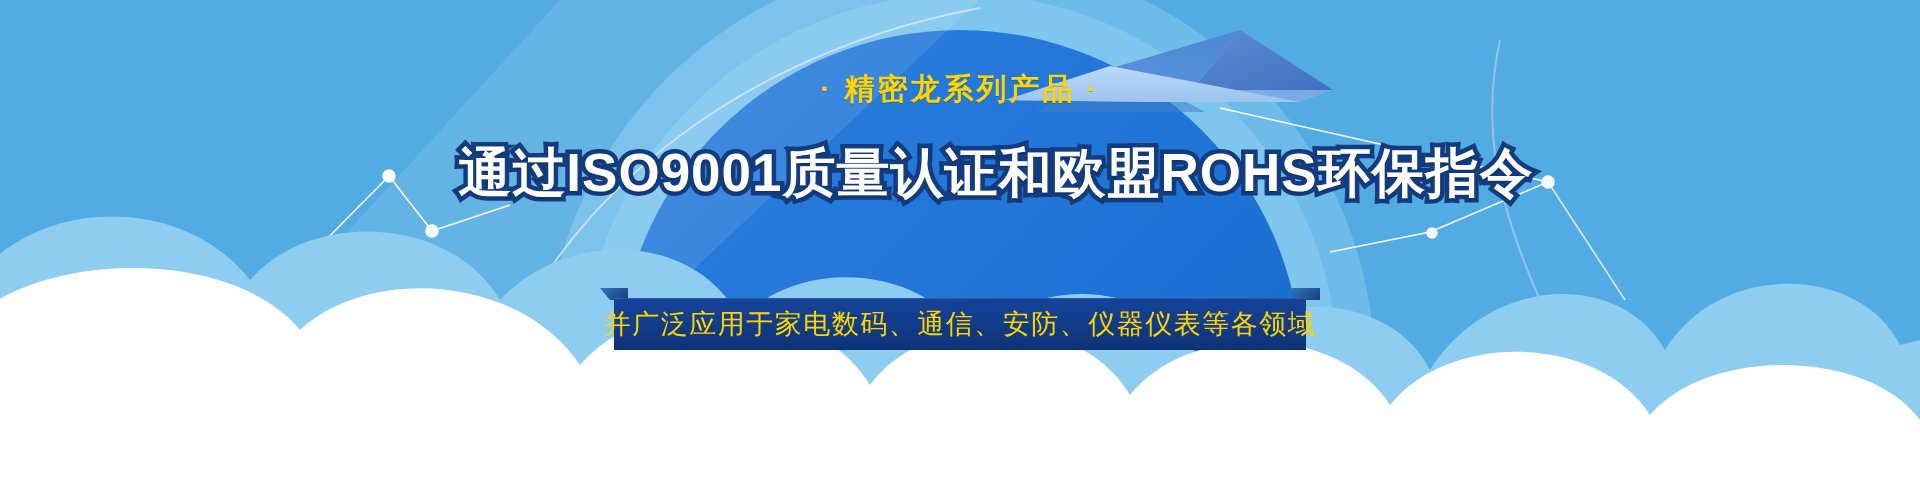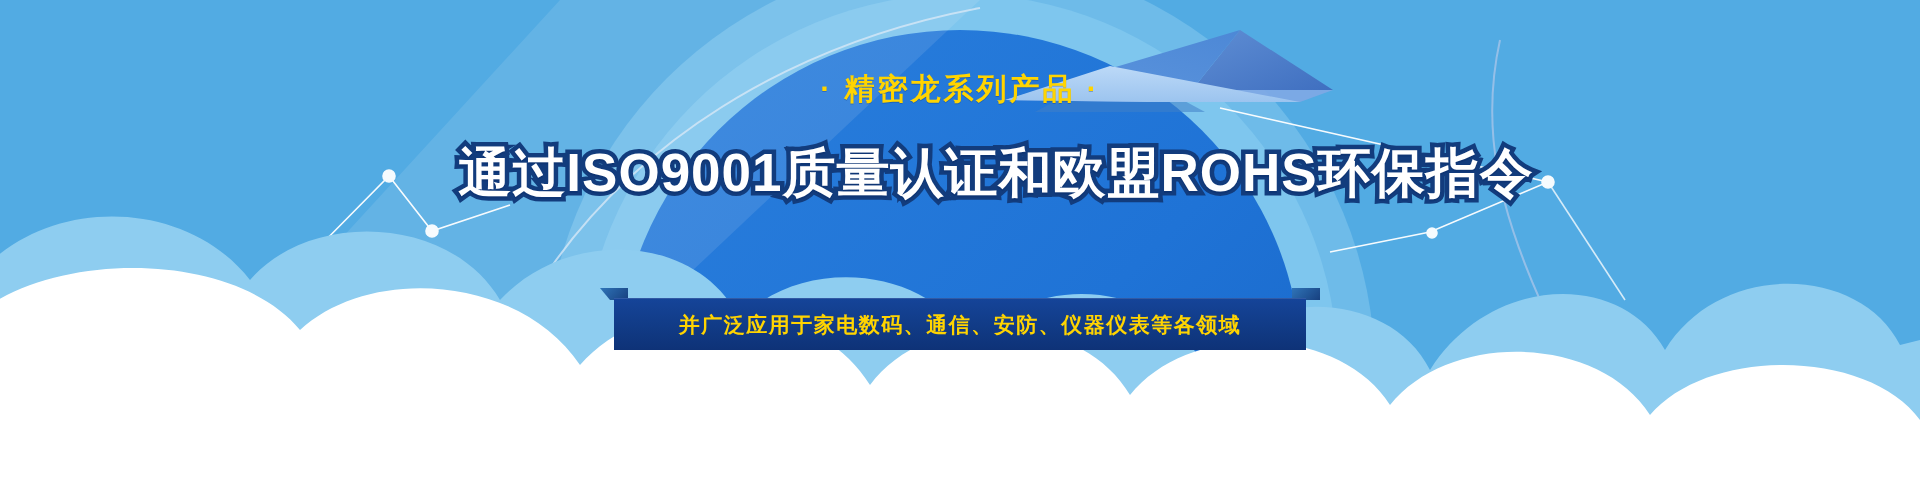--- a/index.html
+++ b/index.html
@@ -69,25 +69,24 @@
   }
   .ribbon-body{
     position:absolute;left:14px;top:10px;
     width:692px;height:52px;
     background:linear-gradient(180deg,#154499 0%,#113b86 55%,#0e3277 100%);
     box-shadow:inset 0 1px 0 rgba(255,255,255,.12);
     display:flex;align-items:center;justify-content:center;
   }
   .ribbon-text{
     color:#ffd400;
-    font-size:21px;
+    font-size:27px;
     letter-spacing:1.5px;
     white-space:nowrap;
     line-height:1;
-    font-weight:bold;
   }
 </style>
 </head>
 <body>
 
 <div class="banner">
 
   <svg class="bg-svg" viewBox="0 0 1920 480" preserveAspectRatio="none">
     <defs>
       <linearGradient id="gPyrLeft" x1="0" y1="1" x2="1" y2="0">

